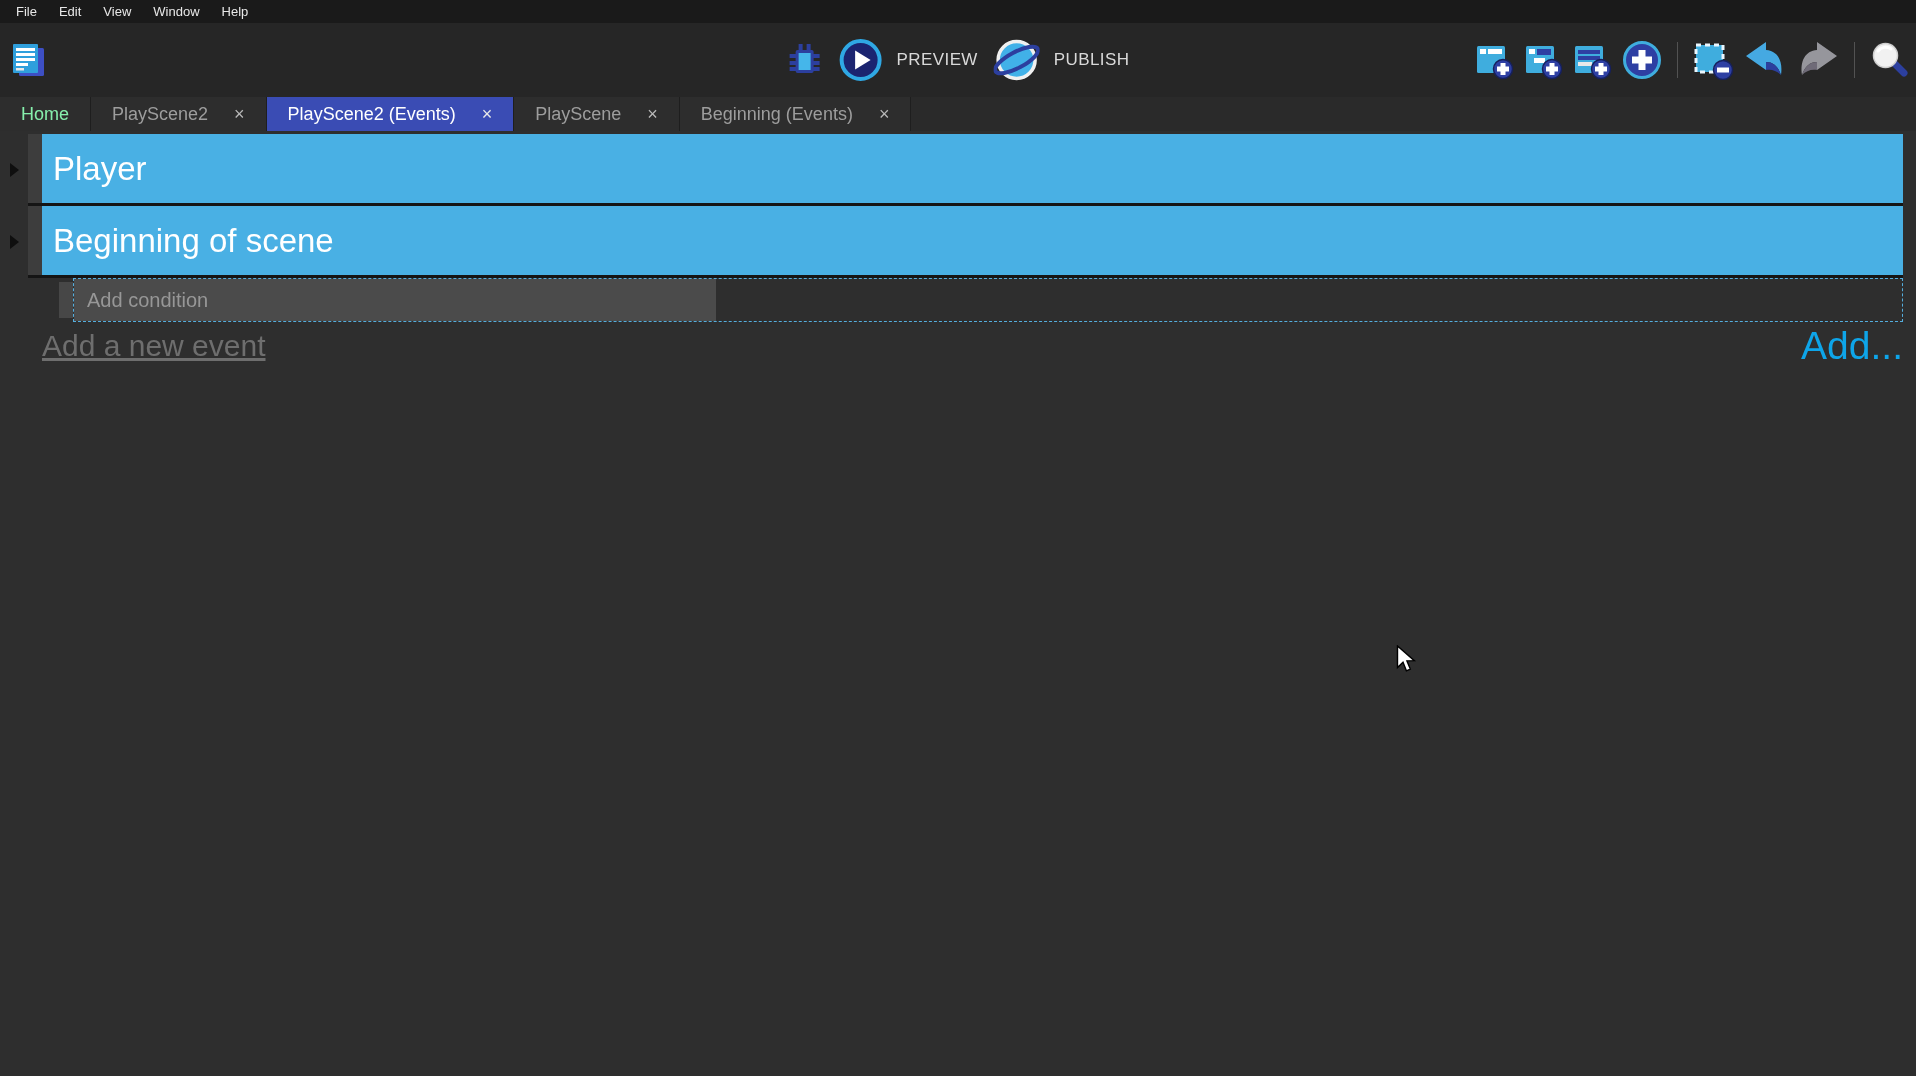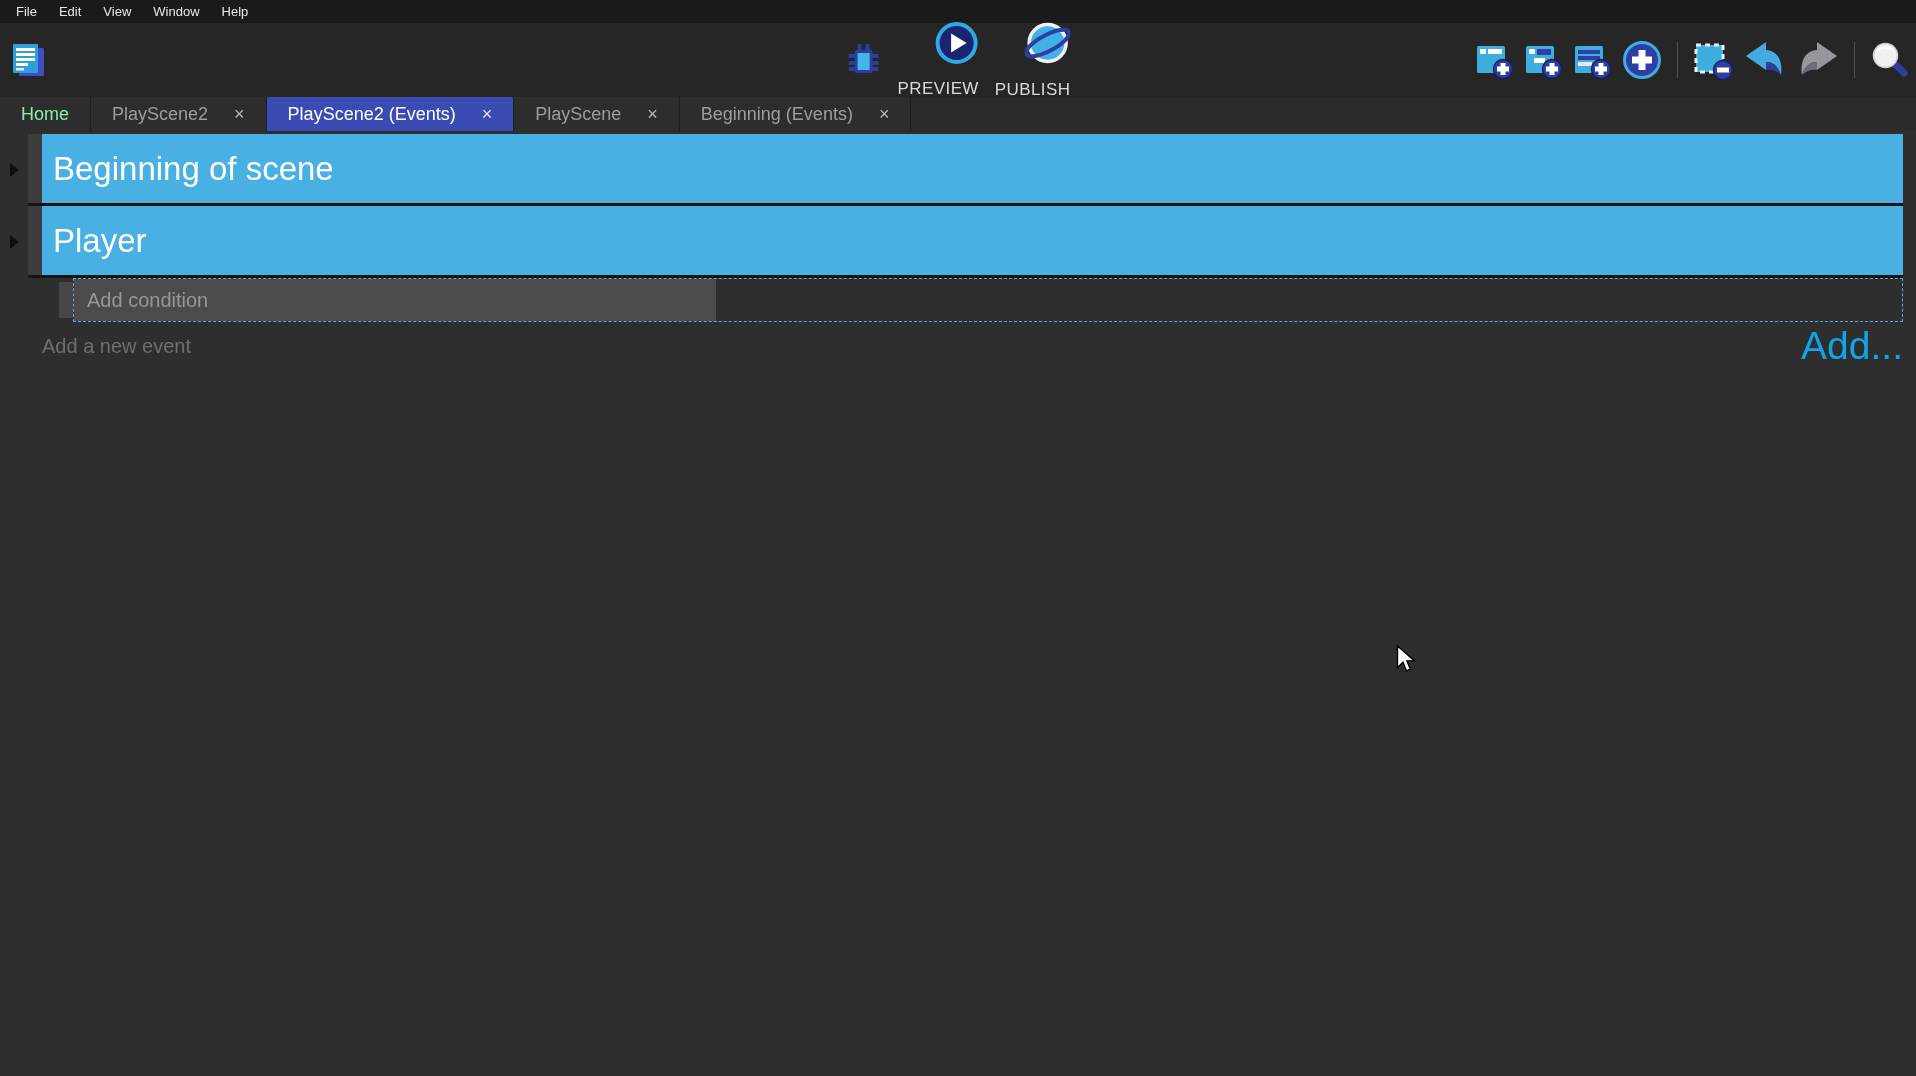--- a/index.html
+++ b/index.html
@@ -25,21 +25,21 @@
   .toolbar {
     height:74px; background:#262626;
     display:flex; align-items:center; position:relative;
   }
   .logo-wrap { margin-left:9px; display:flex; align-items:center; }
   .toolbar-center {
     position:absolute; left:50%; top:0; height:74px;
     transform:translateX(-50%);
     display:flex; align-items:center; gap:16px;
   }
-  .tb-btn { display:flex; align-items:flex-end; gap:14px; cursor:default;flex-direction:column; }
+  .tb-btn { display:flex; align-items:center; gap:14px; cursor:default; }
   .tb-label { color:#d9d9d9; font-size:17px; letter-spacing:.4px; }
   .toolbar-right {
     margin-left:auto; display:flex; align-items:center; gap:9px; padding-right:7px;
   }
   .tb-sep { width:1px; height:36px; background:#525252; margin:0 5px; }
   .icon-btn { display:flex; align-items:center; justify-content:center; }
 
   
   .tabbar {
     height:34px; background:#2a2a2a;
@@ -97,21 +97,21 @@
   }
   .action-cell {
     flex:1; background:#373737; color:#8b8b8b;
     font-size:26px; display:flex; align-items:center; padding-left:20px; cursor:default;
   }
 
   .footer-row {
     display:flex; justify-content:space-between; align-items:center;
     height:48px; padding:0 13px 0 42px;
   }
-  .footer-left { color:#6e6e6e; font-size:20px; cursor:default; }
+  .footer-left { color:#6e6e6e; font-size:30px; cursor:default;text-decoration:underline; }
   .footer-right { color:#0ea5e9; font-size:39px; cursor:default; }
 
   .cursor { position:absolute; left:1396px; top:645px; pointer-events:none; }
 </style>
 </head>
 <body>
 
 <div class="menubar">
   <span class="menu-item">File</span>
   <span class="menu-item">Edit</span>
@@ -267,31 +267,31 @@
 </div>
 
 <div class="events">
 
   <div class="event-row">
     <div class="arrow-cell">
       <span class="tri-right"></span>
     </div>
     <div class="row-body">
       <div class="gutter-strip"></div>
-      <div class="group-bar">Beginning of scene</div>
+      <div class="group-bar">Player</div>
     </div>
   </div>
 
   <div class="event-row">
     <div class="arrow-cell">
       <span class="tri-right"></span>
     </div>
     <div class="row-body">
       <div class="gutter-strip"></div>
-      <div class="group-bar">Player</div>
+      <div class="group-bar">Beginning of scene</div>
     </div>
   </div>
 
 
   <div class="sub-row">
     <div class="drag-handle"></div>
     <div class="dashed-box">
       <div class="cond-cell">Add condition</div>
     </div>
   </div>

